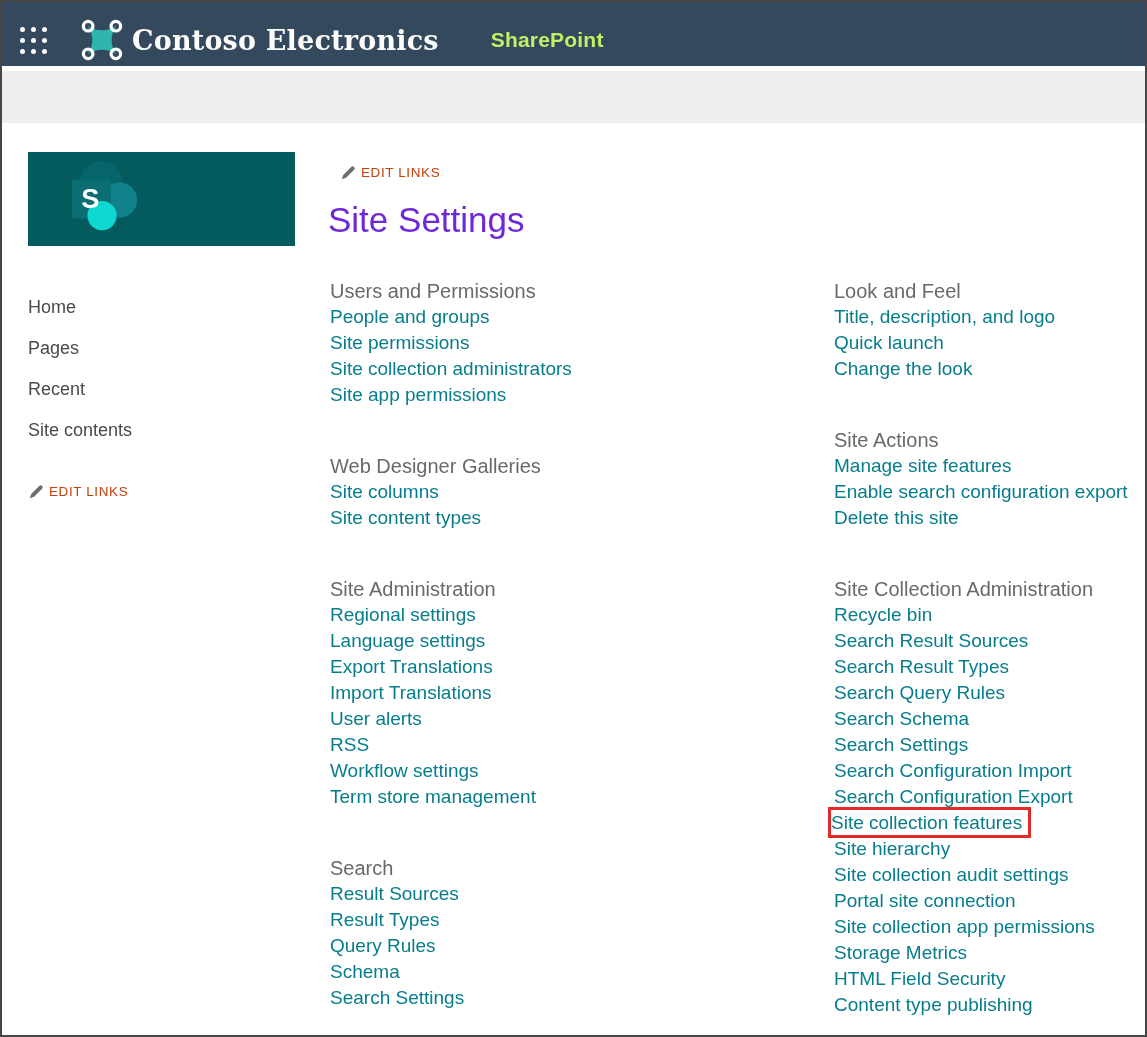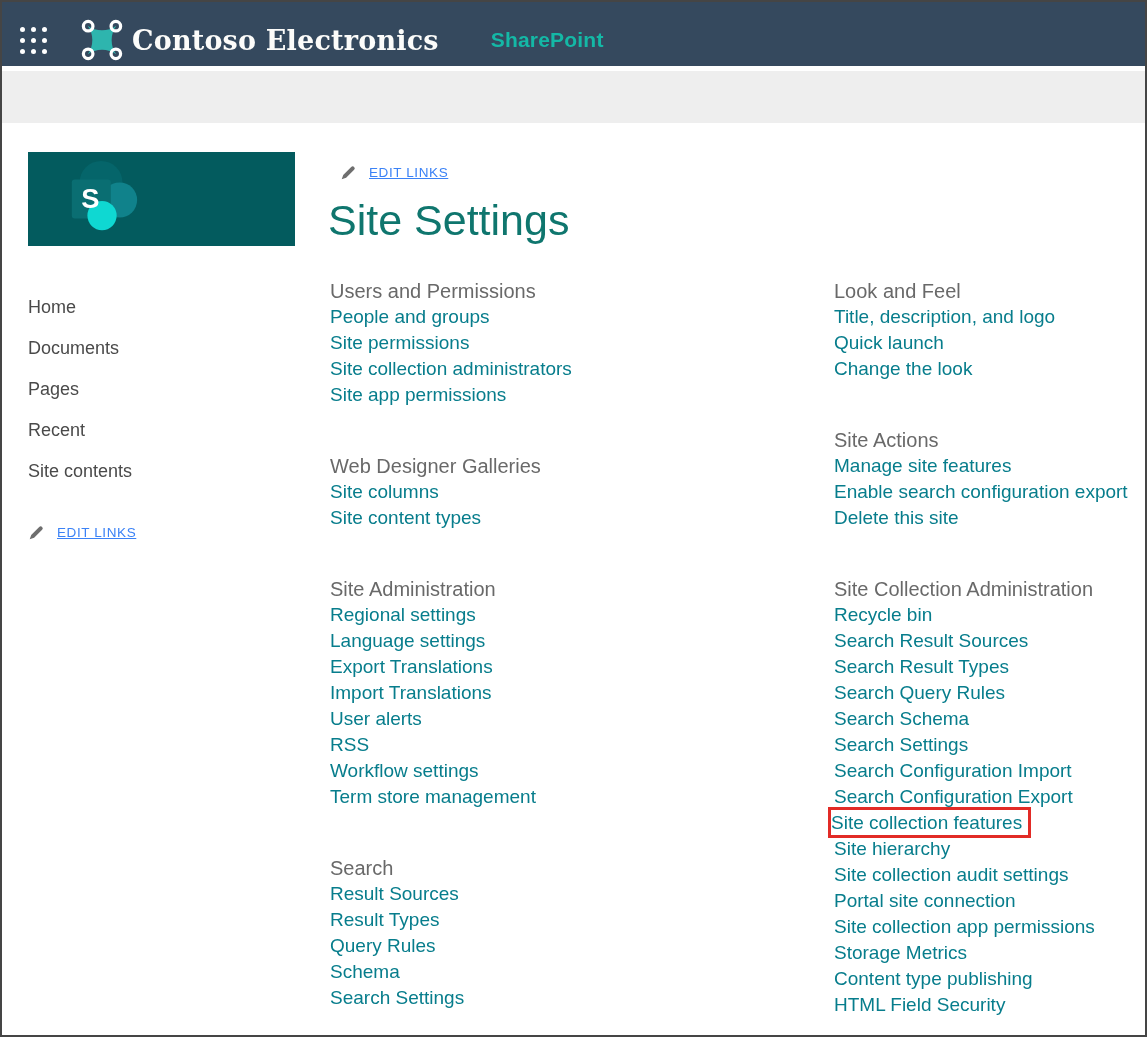--- a/index.html
+++ b/index.html
@@ -23,47 +23,47 @@
     display:grid; grid-template-columns:repeat(3,1fr); gap:6px;
     cursor:pointer;
   }
   .waffle i { width:5px; height:5px; background:#fff; border-radius:50%; display:block; }
   .brand { display:flex; align-items:center; gap:9px; cursor:pointer; }
   .brand-text {
     font-family:"DejaVu Serif","Liberation Serif",serif;
     font-weight:bold; font-size:27px; color:#fcfcfa; letter-spacing:0.2px;
   }
   .suite-product {
-    margin-left:52px; color:#14b8a6; font-size:21px; font-weight:bold; letter-spacing:0.2px;
+    margin-left:52px; color:#bef264; font-size:21px; font-weight:bold; letter-spacing:0.2px;
   }
   
   .band-gap { height:5px; background:#fff; }
   .band { height:52px; background:#eeeeee; }
   
   .content { display:flex; }
   .sidebar { width:328px; flex:none; padding:29px 0 0 26px; }
   .sitelogo {
     width:267px; height:94px; background:var(--logo-bg,#035b5e);
     display:flex; align-items:center; padding-left:36px; cursor:pointer;
   }
   .nav { margin-top:41px; list-style:none; }
   .nav-item {
     height:41px; display:flex; align-items:center;
     font-size:18px; color:#4a4a4a; cursor:pointer;
   }
   .editlinks {
-    display:flex; align-items:center; gap:12px;
-    color:#3b82f6; font-size:13.5px; letter-spacing:0.6px; cursor:pointer;text-decoration:underline;
+    display:flex; align-items:center; gap:4px;
+    color:#c2410c; font-size:13.5px; letter-spacing:0.6px; cursor:pointer;
   }
   .sidebar .editlinks { margin-top:20px; height:41px; }
   
   .main { flex:1; padding-top:38px; min-width:0; }
   .main .editlinks { height:22px; margin-left:10px; }
   .page-title {
-    font-size:43px; font-weight:300; color:#0f766e;
+    font-size:35px; font-weight:300; color:#6d28d9;
     line-height:54px; margin-top:10px; margin-left:-2px;
   }
   .cols { display:flex; margin-top:31px; }
   .col-left { width:504px; flex:none; }
   .col-right { flex:1; min-width:0; }
   .settings-section + .settings-section { margin-top:45px; }
   .section-heading {
     font-size:20px; font-weight:300; color:#696969; line-height:26px;
   }
   .settings-section ul { list-style:none; }
@@ -124,21 +124,20 @@
             <circle cx="57" cy="41" r="18" fill="#10828b"></circle>
             <rect x="8" y="20" width="40" height="40" rx="3" fill="#0a6e72"></rect>
             <circle cx="39" cy="57" r="15" fill="#0fd8d2"></circle>
             <text x="27" y="49" font-size="28" font-weight="bold" fill="#ffffff" text-anchor="middle" font-family="Liberation Sans, sans-serif">S</text>
           </svg>
         </span>
       </div>
 
       <ul class="nav" id="sidebar-nav">
           <li class="nav-item">Home</li>
-          <li class="nav-item">Documents</li>
           <li class="nav-item">Pages</li>
           <li class="nav-item">Recent</li>
           <li class="nav-item">Site contents</li>
         </ul>
 
       <div class="editlinks">
         <span style="display:flex;">
           <svg width="17" height="17" viewBox="0 0 20 20">
             <path d="M2 18 L3.8 12.8 L13.2 3.4 A2.3 2.3 0 0 1 16.6 6.8 L7.2 16.2 Z" fill="#6e6e6e"></path>
           </svg>
@@ -228,22 +227,22 @@
                 <li><a href="#">Search Schema</a></li>
                 <li><a href="#">Search Settings</a></li>
                 <li><a href="#">Search Configuration Import</a></li>
                 <li><a href="#">Search Configuration Export</a></li>
                 <li><a href="#" class="hl">Site collection features</a></li>
                 <li><a href="#">Site hierarchy</a></li>
                 <li><a href="#">Site collection audit settings</a></li>
                 <li><a href="#">Portal site connection</a></li>
                 <li><a href="#">Site collection app permissions</a></li>
                 <li><a href="#">Storage Metrics</a></li>
+                <li><a href="#">HTML Field Security</a></li>
                 <li><a href="#">Content type publishing</a></li>
-                <li><a href="#">HTML Field Security</a></li>
               </ul>
             </section>
           </div>
       </div>
     </main>
 
   </div>
 </div>
 
 </body></html>

